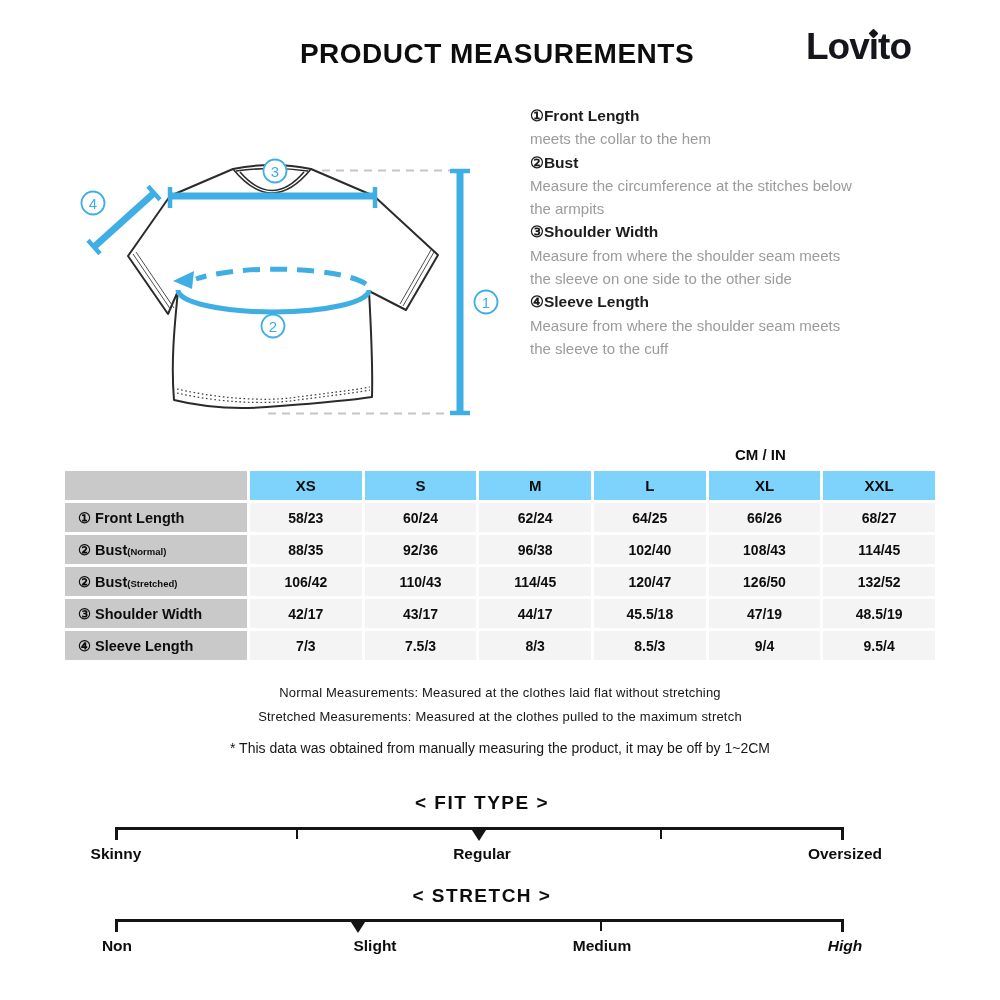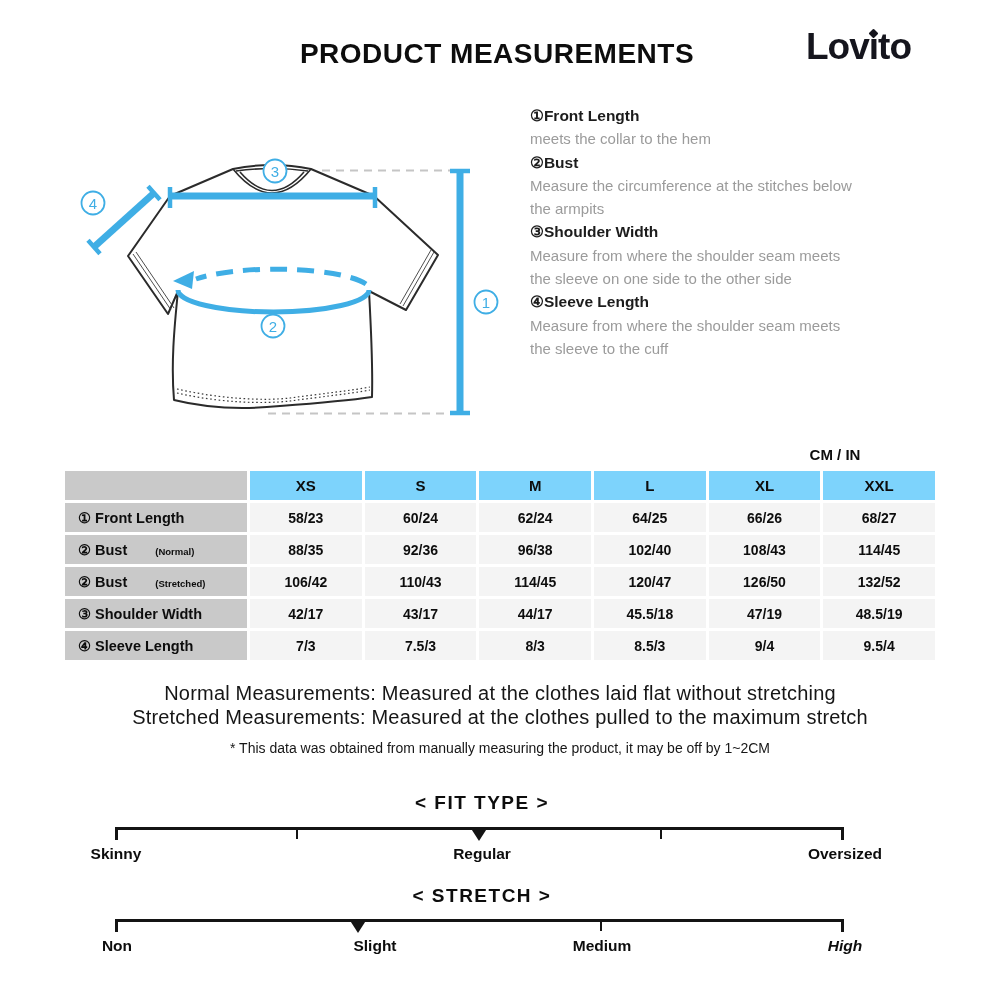--- a/index.html
+++ b/index.html
@@ -31,35 +31,35 @@
   .btxt{fill:#3FAEE5;font-size:15px;}
 
   
   .howto{position:absolute;left:530px;top:104px;width:430px;}
   .howto h2{font-size:19.5px;font-weight:bold;margin:0 0 13px 0;line-height:24px;color:#0d0d0d;}
   .hline{font-size:15.5px;line-height:23.3px;}
   .hline.t{font-weight:bold;color:#1c1c1c;}
   .hline.d{font-size:15px;color:#9b9b9b;}
 
   
-  .unit{position:absolute;top:446px;left:735px;width:200px;text-align:center;
+  .unit{position:absolute;top:446px;left:735px;width:200px;text-align:left;
         font-size:15px;font-weight:bold;color:#0d0d0d;}
   .sizetable{position:absolute;left:65px;top:471px;width:870px;display:grid;
         grid-template-columns:182px repeat(6,1fr);gap:3px;grid-auto-rows:29px;}
   .cell{display:flex;align-items:center;justify-content:center;}
   .th{background:#7dd3fc;font-weight:bold;font-size:15px;color:#0d0d0d;}
   .corner{background:#c9c9c9;}
   .rowlabel{background:#c9c9c9;justify-content:flex-start;padding-left:13px;
         font-weight:bold;font-size:14.5px;color:#0d0d0d;}
-  .rowlabel .sfx{font-size:9.5px;margin-top:4px;padding-left:28px;}
+  .rowlabel .sfx{font-size:9.5px;margin-top:4px;}
   .val{background:#f4f4f4;font-weight:bold;font-size:14px;color:#0d0d0d;}
 
   
   .notes{position:absolute;top:681px;left:0;width:1000px;text-align:center;
-         font-size:20px;line-height:24px;color:#161616;letter-spacing:.2px;}
+         font-size:13px;line-height:24px;color:#161616;letter-spacing:.2px;}
   .footnote{position:absolute;top:740px;left:0;width:1000px;text-align:center;
          font-size:14px;color:#161616;}
 
   
   .scale-title{position:absolute;left:0;width:964px;text-align:center;
          font-size:19px;font-weight:bold;letter-spacing:1.5px;color:#0d0d0d;}
   .sline{position:absolute;left:115px;width:729px;height:3px;background:#141414;}
   .tick{position:absolute;width:2px;height:9px;background:#141414;}
   .endtick{position:absolute;width:3px;height:11px;background:#141414;}
   .marker{position:absolute;width:0;height:0;border-left:9px solid transparent;

